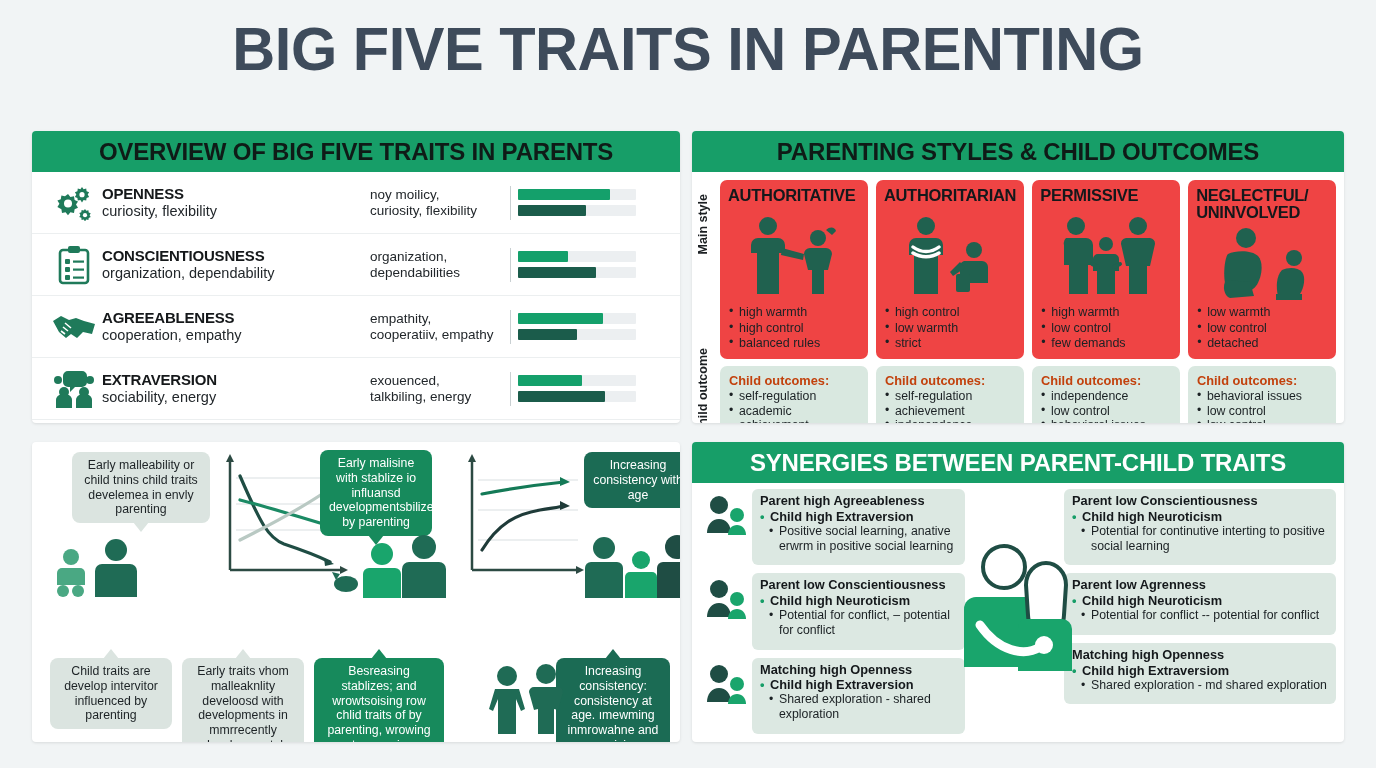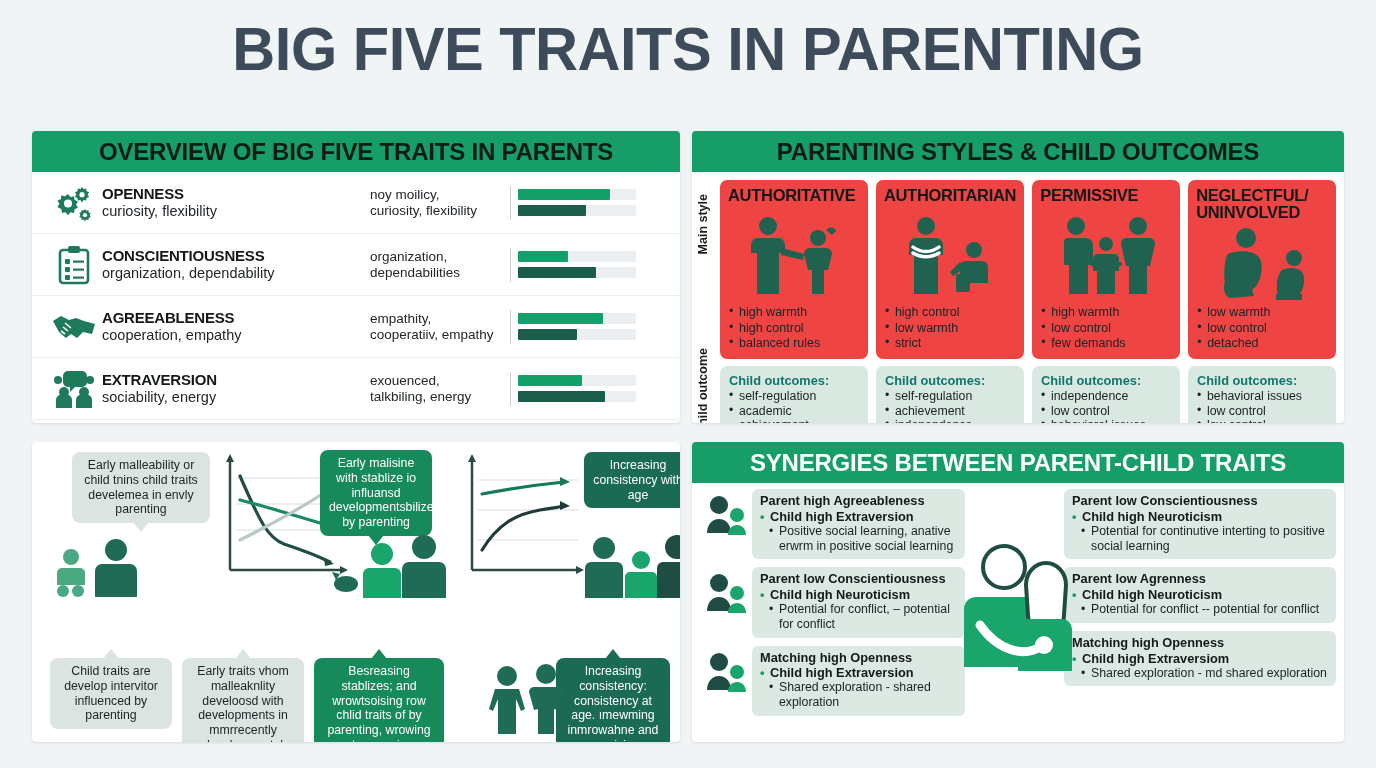--- a/index.html
+++ b/index.html
@@ -115,21 +115,21 @@
     font-size: 12.5px; color: #1b2124; line-height: 1.22;
     padding-left: 11px; position: relative;
   }
   .style-list li::before {
     content: "•"; position: absolute; left: 1px; top: -1px; color: #1b2124;
   }
   .outcome-grid { display: grid; grid-template-columns: repeat(4, 1fr); gap: 8px; margin-top: 7px; }
   .outcome-card {
     background: #d9e8e0; border-radius: 7px; padding: 7px 8px 8px 9px; min-height: 78px;
   }
-  .outcome-title { font-size: 12.8px; font-weight: 700; color: #0f766e; margin-bottom: 1px; }
+  .outcome-title { font-size: 12.8px; font-weight: 700; color: #c2410c; margin-bottom: 1px; }
   .outcome-list { list-style: none; }
   .outcome-list li {
     font-size: 12.3px; color: #1b2124; line-height: 1.18;
     padding-left: 10px; position: relative;
   }
   .outcome-list li::before { content: "•"; position: absolute; left: 0; top: -1px; }
   .outcome-list li.cont { padding-left: 10px; }
   .outcome-list li.cont::before { content: ""; }
 
   
@@ -166,21 +166,21 @@
 
   .bottom-callouts { position: absolute; left: 12px; top: 204px; width: 626px; height: 92px; }
 
   
   .syn-body { position: relative; height: 259px; padding: 6px 8px; }
   .syn-col { position: absolute; top: 6px; width: 265px; }
   #syn-left { left: 8px; }
   #syn-right { left: 372px; width: 272px; }
   .syn-item { display: flex; align-items: flex-start; margin-bottom: 8px; }
   .syn-avatar { flex: 0 0 52px; color: #1f7a5a; display: flex; align-items: center; justify-content: center; padding-top: 4px;}
-  .syn-box { flex: 1 1 auto; background: #dce8e2; border-radius: 6px; padding: 5px 8px 6px 8px; }
+  .syn-box { flex: 1 1 auto; background: #dce8e2; border-radius: 6px; padding: 5px 8px 12px 8px; }
   #syn-right .syn-box { background: #dce8e2; }
   #syn-right .syn-item { display: block; }
   .syn-h { font-size: 12.8px; font-weight: 700; color: #14181b; line-height: 1.15; }
   .syn-sub {
     font-size: 12.8px; font-weight: 700; color: #14181b; line-height: 1.18;
     padding-left: 10px; position: relative;
   }
   .syn-sub::before { content: "•"; position: absolute; left: 0; color: #179e68; }
   .syn-bullet {
     font-size: 12.3px; color: #1b2124; line-height: 1.2;

